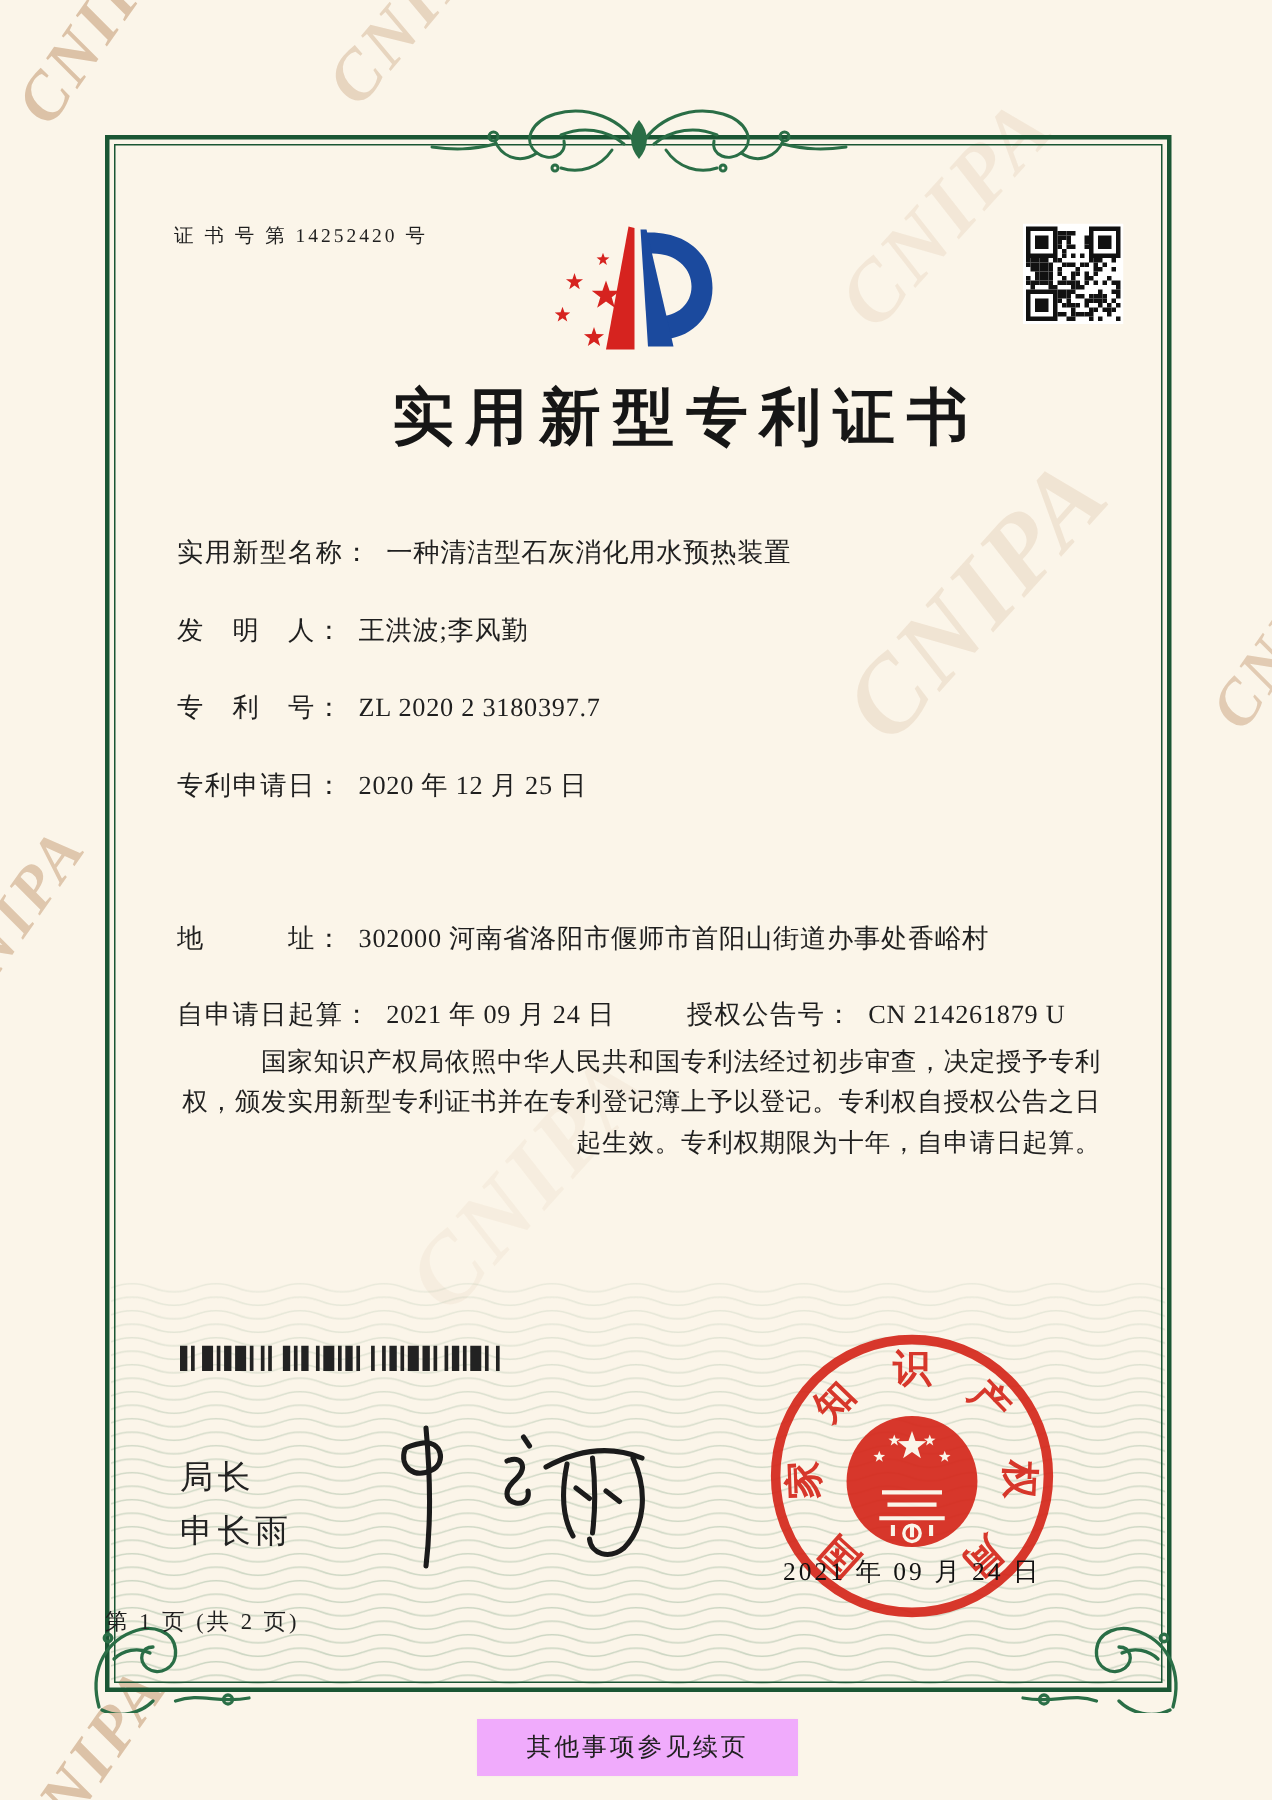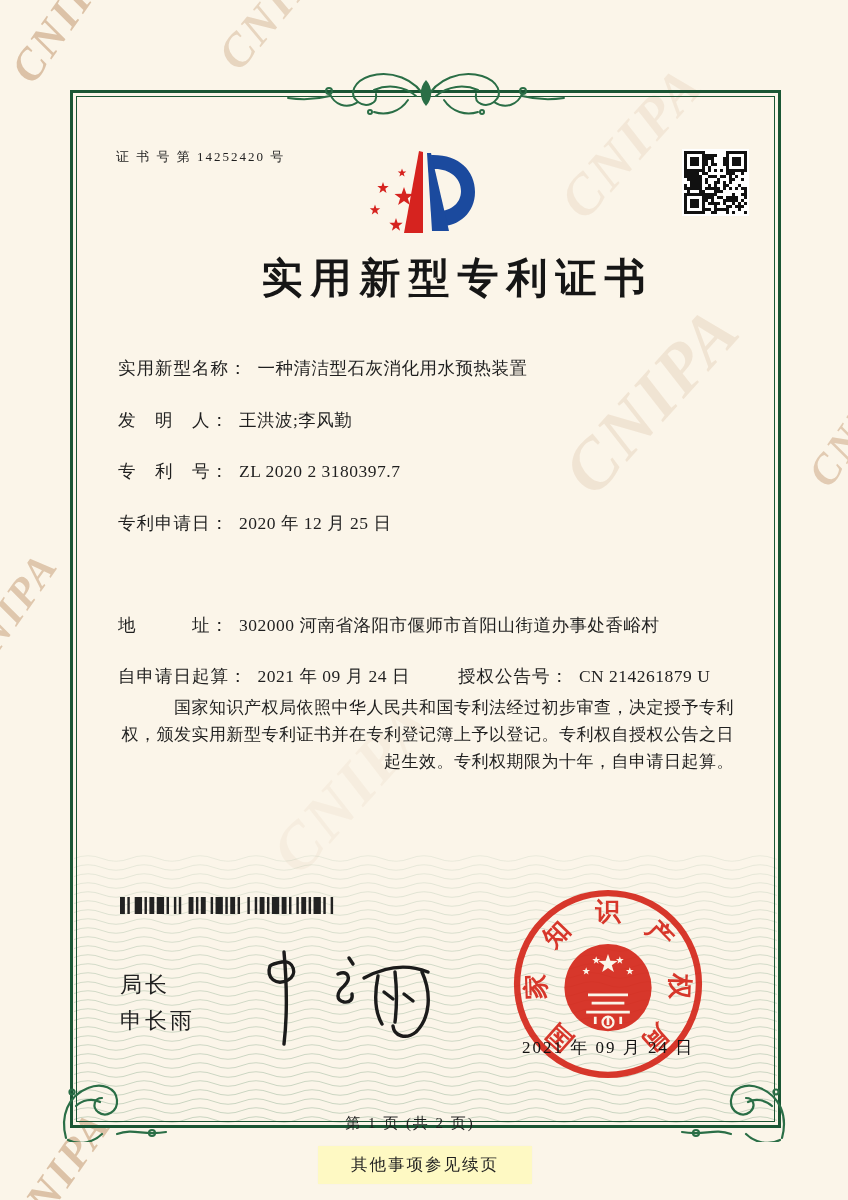--- a/index.html
+++ b/index.html
@@ -36,26 +36,26 @@
   .bodytext p{margin:0;text-indent:2em;letter-spacing:0.5px;text-align:right;}
   .barcode{position:absolute;left:120px;top:897px;}
   .sig-label{position:absolute;left:120px;font-size:22px;letter-spacing:3px;color:#222;}
   .signature{position:absolute;left:246px;top:944px;}
   .seal{position:absolute;left:508px;top:884px;}
   .seal-date{
     position:absolute;left:522px;top:1036px;font-size:17px;letter-spacing:2px;
     color:#111;z-index:5;white-space:nowrap;
   }
   .page-indicator{
-    position:absolute;left:70px;top:1114px;width:680px;text-align:center;
+    position:absolute;left:70px;top:1072px;width:680px;text-align:left;
     font-size:15px;letter-spacing:2px;
   }
   .note-box{
     position:absolute;left:318px;top:1146px;width:214px;height:38px;
-    background:#fef9c3;text-align:center;line-height:38px;font-size:16.5px;
+    background:#f0abfc;text-align:center;line-height:38px;font-size:16.5px;
     letter-spacing:2px;box-shadow:0 0 2px rgba(0,0,0,0.03);
   }
   .orn{position:absolute;pointer-events:none;}
   svg text{font-family:"Liberation Serif","DejaVu Serif",serif;}
 </style>
 </head>
 <body>
 
 <div class="page">
 

